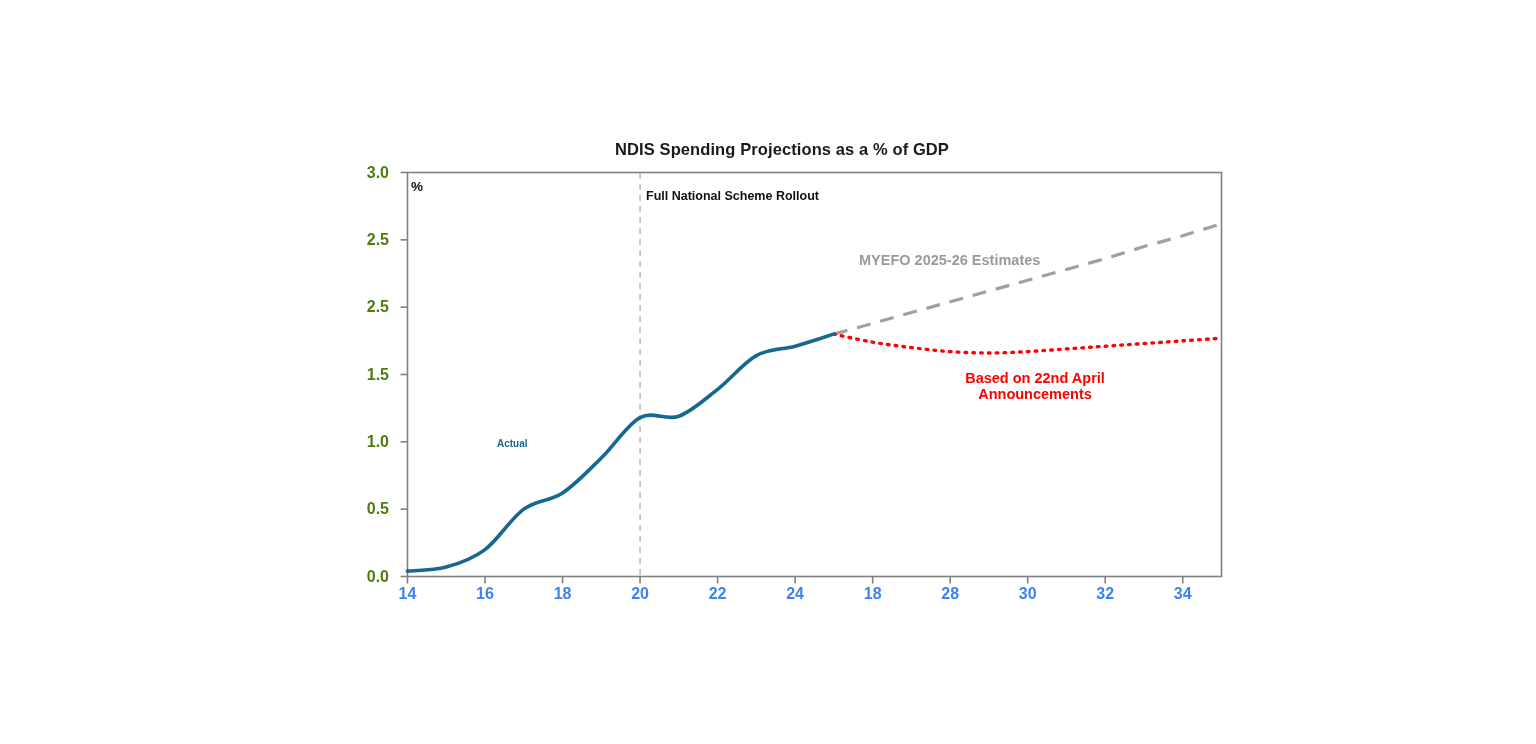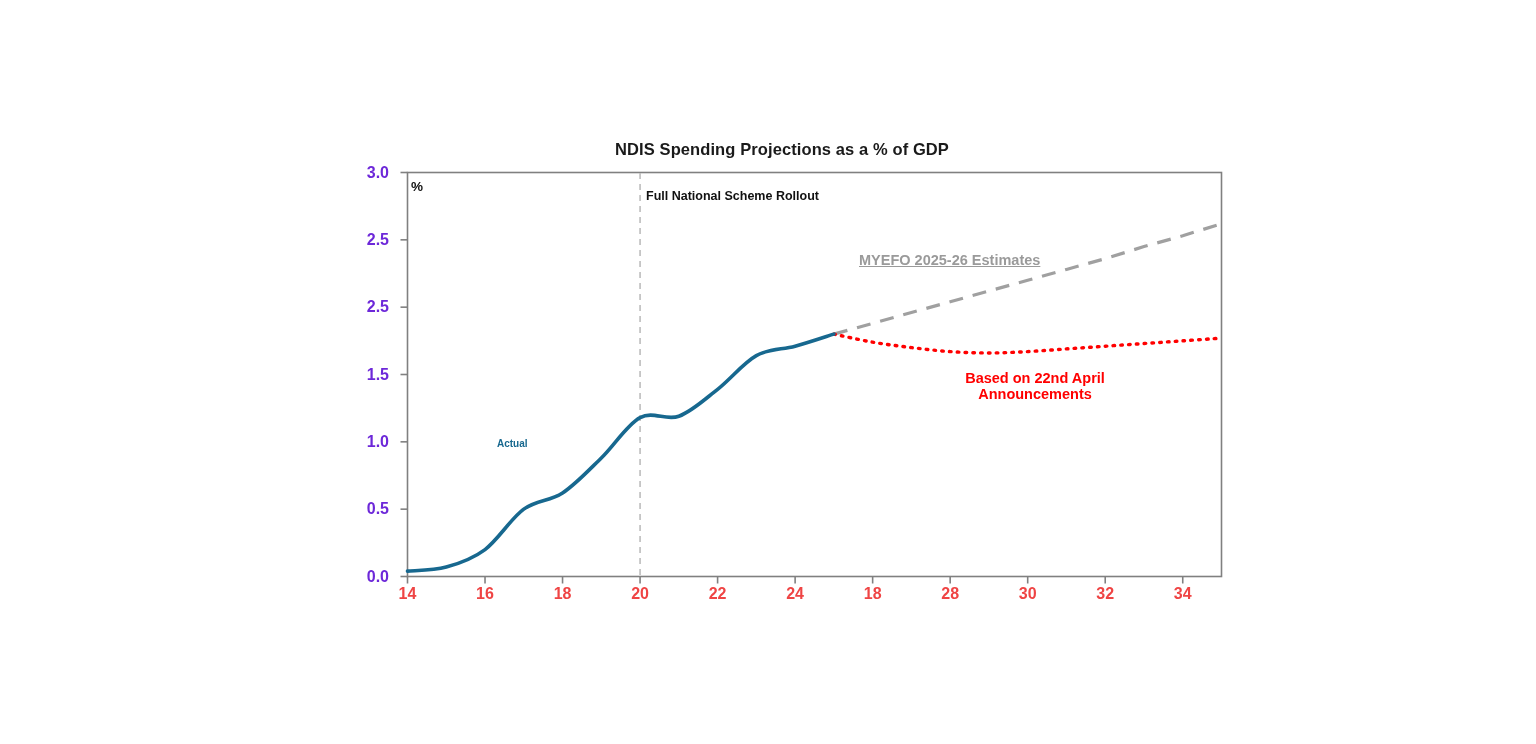--- a/index.html
+++ b/index.html
@@ -34,37 +34,37 @@
     color: #1a1a1a;
     letter-spacing: 0.1px;
   }
   .ytick-label {
     position: absolute;
     right: 0;
     width: 52px;
     text-align: right;
     font-size: 16px;
     font-weight: bold;
-    color: #6d28d9;
+    color: #4d7c0f;
     transform: translateY(-50%);
   }
   #ytick-container {
     position: absolute;
     left: 330px;
     top: 0;
     width: 52px;
     height: 744px;
   }
   .xtick-label {
     position: absolute;
     width: 60px;
     text-align: center;
     font-size: 16px;
     font-weight: bold;
-    color: #ef4444;
+    color: #3b82f6;
     top: 585px;
   }
   #xlabel {
     position: absolute;
     left: 400px;
     top: 597px;
     width: 814px;
     text-align: center;
     font-size: 12.5px;
     font-weight: bold;
@@ -88,21 +88,20 @@
     white-space: nowrap;
   }
   #myefo-label {
     position: absolute;
     left: 852px;
     top: 252px;
     font-size: 14.5px;
     font-weight: bold;
     color: #9a9a9a;
     white-space: nowrap;
-    text-decoration: underline;
   }
   #actual-label {
     position: absolute;
     left: 490px;
     top: 438px;
     font-size: 10px;
     font-weight: bold;
     color: #17688f;
     white-space: nowrap;
   }

